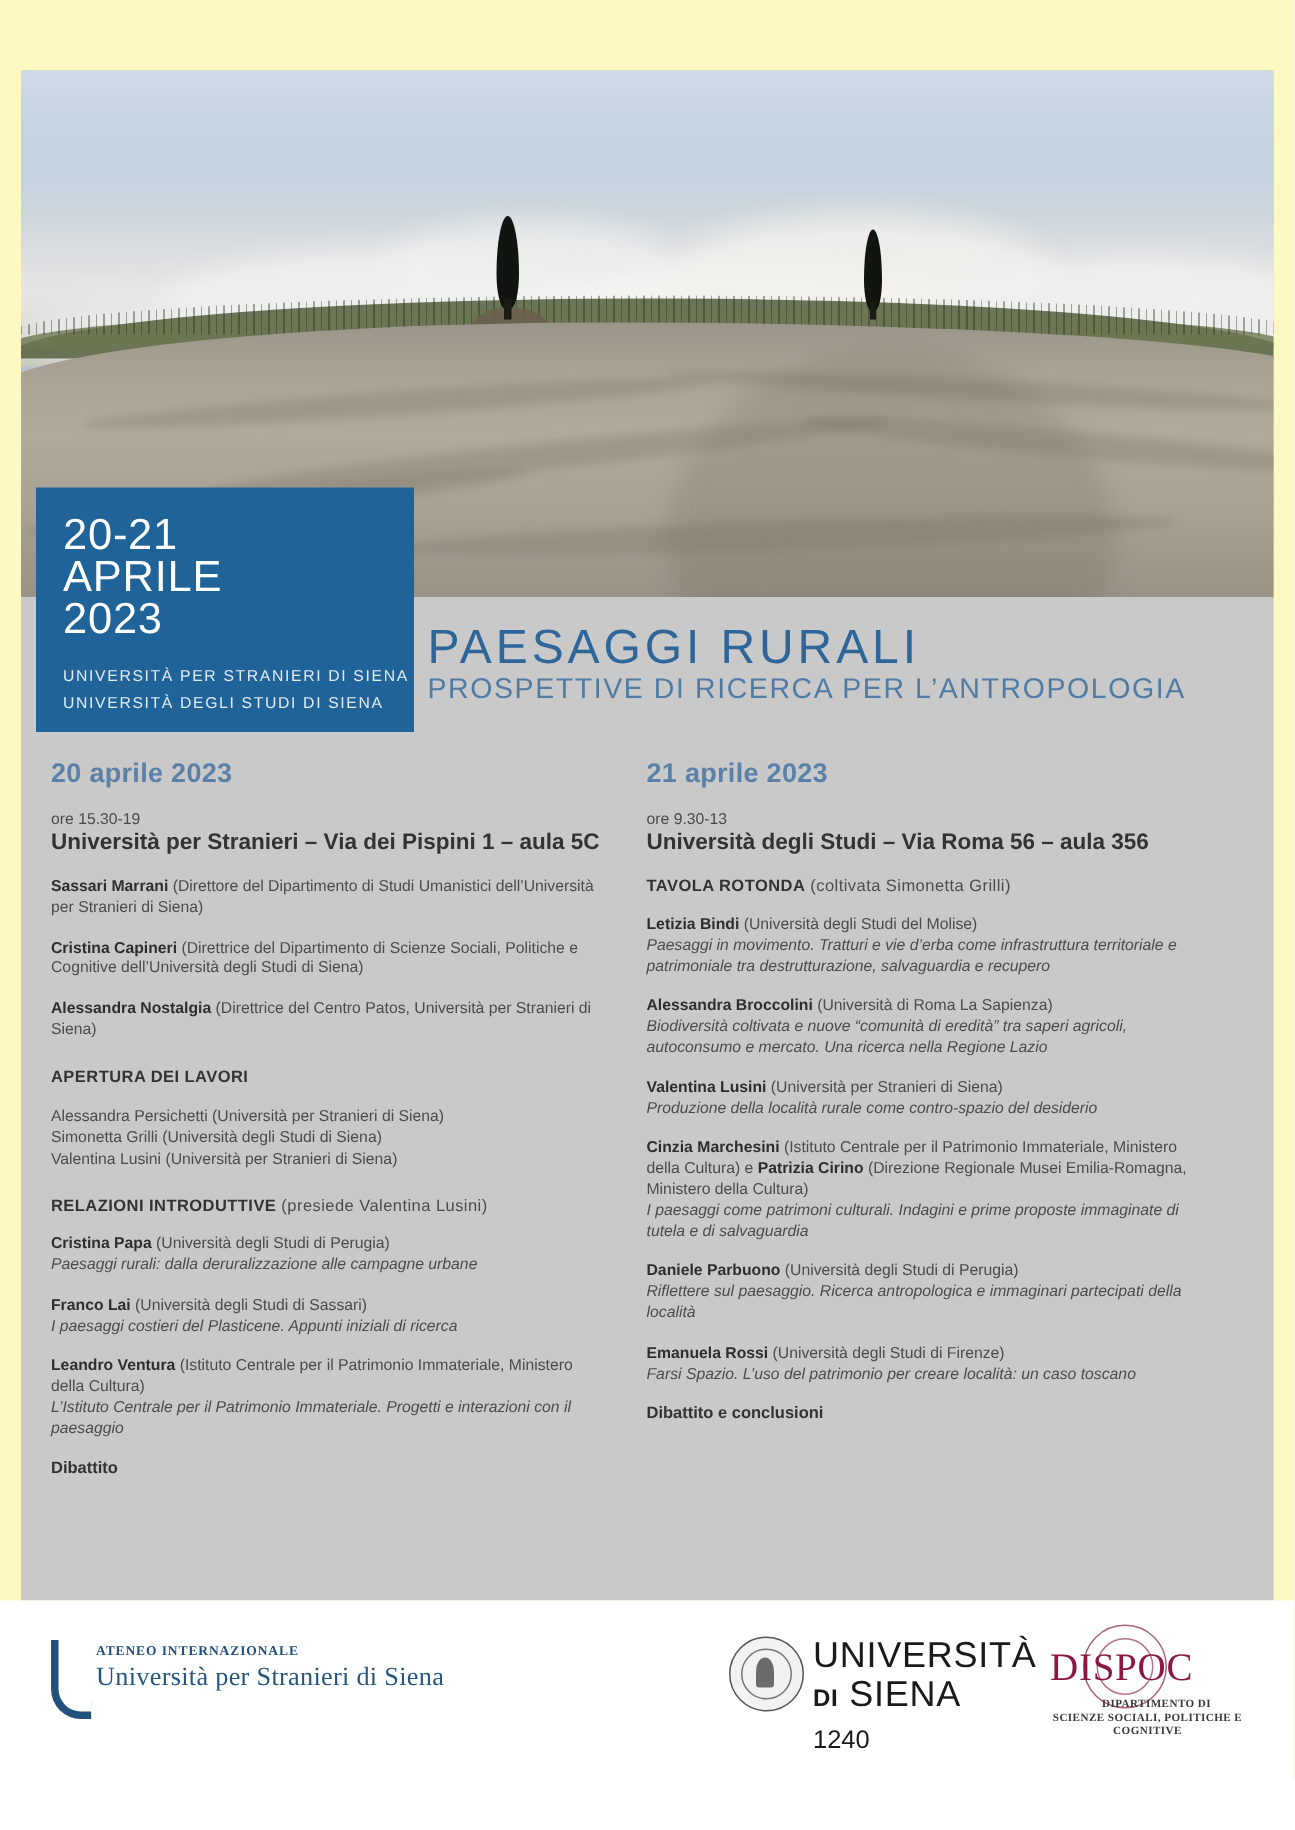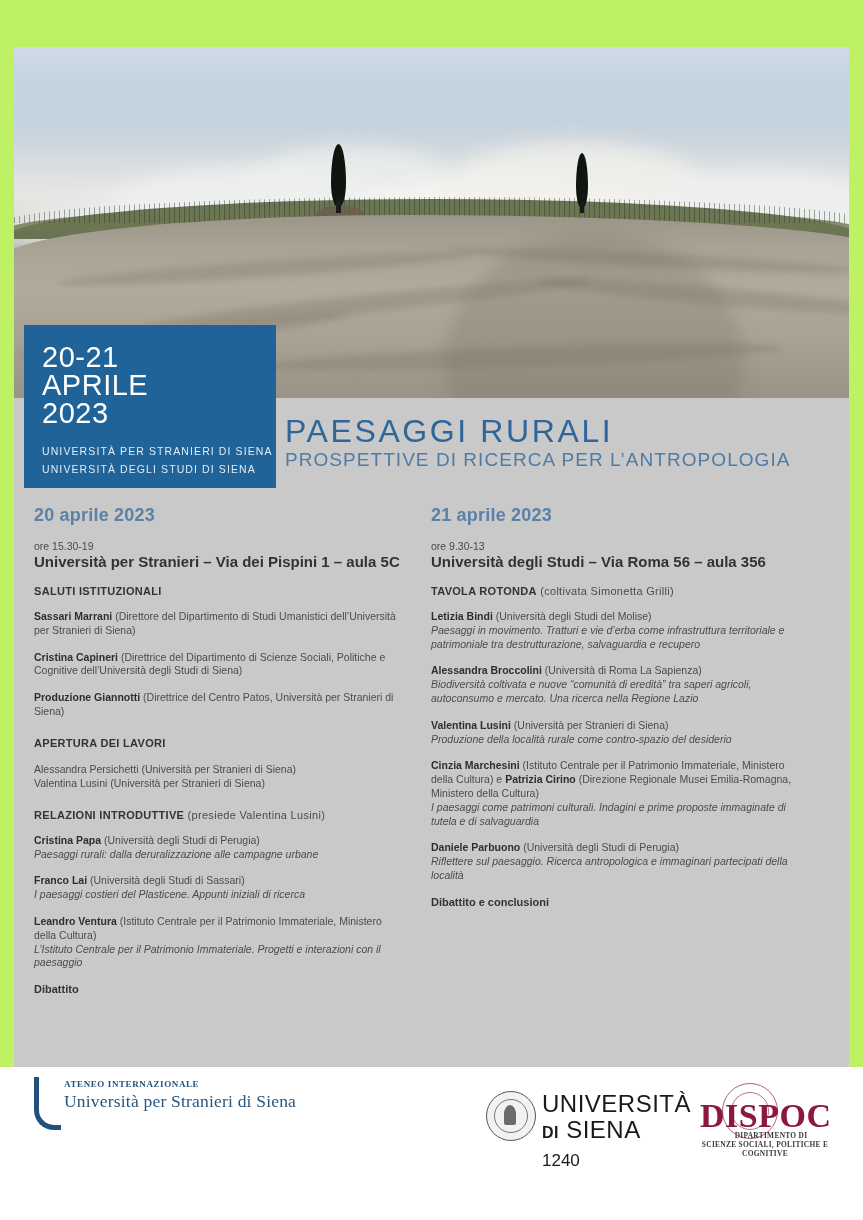--- a/index.html
+++ b/index.html
@@ -15,21 +15,21 @@
     color: #3b3b3b;
     overflow: hidden;
     position: relative;
   }
 
   .poster {
     position: absolute;
     left: 0; top: 0;
     width: 863px;
     height: 1220px;
-    background: #bef264;
+    background: #fef9c3;
   }
 
   
   .hero {
     position: absolute;
     left: 14px;
     top: 47px;
     width: 835px;
     height: 352px;
     overflow: hidden;
@@ -303,21 +303,21 @@
     top: 1067px;
     width: 863px;
     height: 153px;
     background: #ffffff;
   }
   .logo {
     position: absolute;
     top: 20px;
   }
   
-  .logo-stranieri { left: 34px; top: 4px; width: 250px; height: 62px; }
+  .logo-stranieri { left: 34px; top: 20px; width: 250px; height: 62px; }
   .lg-hook {
     position: absolute; left: 0; top: 6px; width: 22px; height: 48px;
     border-left: 5px solid #23517e;
     border-bottom: 5px solid #23517e;
     border-radius: 0 0 0 20px;
   }
   .lg-ateneo {
     position: absolute; left: 30px; top: 8px;
     font-family: "Liberation Serif", serif;
     font-size: 9px; letter-spacing: .6px; color: #23517e;
@@ -373,21 +373,21 @@
     position: absolute; left: 32px; top: 0px; width: 54px; height: 54px;
     border-radius: 50%; border: 1.2px solid #8c2d4e; opacity:.75;
   }
   .dispoc-seal .in2 {
     position:absolute; left:8px; top:8px; width:36px; height:36px;
     border-radius:50%; border:1px solid #9a4765;
   }
   .dispoc-word {
     position: absolute; left: 10px; top: 14px;
     font-family: "Liberation Serif", serif;
-    font-size: 34px; font-weight: 700; letter-spacing: .5px; color: #8c1742;
+    font-size: 26px; font-weight: 400; letter-spacing: .5px; color: #8c1742;
   }
   .dispoc-sub1 {
     position: absolute; left: 16px; top: 48px; width: 130px; text-align:center;
     font-family: "Liberation Serif", serif;
     font-size: 7.4px; font-weight:700; letter-spacing:.3px; color: #3a3a3a;
   }
   .dispoc-sub2 {
     position: absolute; left: 0px; top: 57px; width: 150px; text-align:center;
     font-family: "Liberation Serif", serif;
     font-size: 7.4px; font-weight:700; letter-spacing:.3px; color: #3a3a3a;
@@ -443,41 +443,39 @@
     <div class="title-sub">PROSPETTIVE DI RICERCA PER L’ANTROPOLOGIA</div>
   </div>
 
   <div class="cols">
 
     <div class="col col-left">
       <div class="day-head">20 aprile 2023</div>
       <div class="meta-time">ore 15.30-19</div>
       <div class="meta-place">Università per Stranieri – Via dei Pispini 1 – aula 5C</div>
 
-      <div class="section-head">
-        <span>SALUTI ISTITUZIONALI</span>
-      </div>
 
       <div class="entry">
         <span class="who">Sassari Marrani</span><span class="aff"> (Direttore del Dipartimento di Studi Umanistici dell’Università per Stranieri di Siena)</span>
       </div>
       <div class="entry">
         <span class="who">Cristina Capineri</span><span class="aff"> (Direttrice del Dipartimento di Scienze Sociali, Politiche e Cognitive dell’Università degli Studi di Siena)</span>
       </div>
       <div class="entry">
-        <span class="who">Produzione Giannotti</span><span class="aff"> (Direttrice del Centro Patos, Università per Stranieri di Siena)</span>
+        <span class="who">Alessandra Nostalgia</span><span class="aff"> (Direttrice del Centro Patos, Università per Stranieri di Siena)</span>
       </div>
 
       <div class="gap-s"></div>
       <div class="section-head">
         <span>APERTURA DEI LAVORI</span>
       </div>
 
       <div class="plain-list">
         <div>Alessandra Persichetti (Università per Stranieri di Siena)</div>
+        <div>Simonetta Grilli (Università degli Studi di Siena)</div>
         <div>Valentina Lusini (Università per Stranieri di Siena)</div>
       </div>
 
       <div class="section-head">
         <span>RELAZIONI INTRODUTTIVE</span><span class="light"> (presiede Valentina Lusini)</span>
       </div>
 
       <div class="entry">
         <span class="who">Cristina Papa</span><span class="aff"> (Università degli Studi di Perugia)</span>
         <span class="work">Paesaggi rurali: dalla deruralizzazione alle campagne urbane</span>
@@ -515,20 +513,24 @@
         <span class="who">Valentina Lusini</span><span class="aff"> (Università per Stranieri di Siena)</span>
         <span class="work">Produzione della località rurale come contro-spazio del desiderio</span>
       </div>
       <div class="entry">
         <span class="who">Cinzia Marchesini</span><span class="aff"> (Istituto Centrale per il Patrimonio Immateriale, Ministero della Cultura) e </span><span class="who">Patrizia Cirino</span><span class="aff"> (Direzione Regionale Musei Emilia-Romagna, Ministero della Cultura)</span>
         <span class="work">I paesaggi come patrimoni culturali. Indagini e prime proposte immaginate di tutela e di salvaguardia</span>
       </div>
       <div class="entry">
         <span class="who">Daniele Parbuono</span><span class="aff"> (Università degli Studi di Perugia)</span>
         <span class="work">Riflettere sul paesaggio. Ricerca antropologica e immaginari partecipati della località</span>
+      </div>
+      <div class="entry">
+        <span class="who">Emanuela Rossi</span><span class="aff"> (Università degli Studi di Firenze)</span>
+        <span class="work">Farsi Spazio. L’uso del patrimonio per creare località: un caso toscano</span>
       </div>
 
       <div class="closing">Dibattito e conclusioni</div>
     </div>
   </div>
 
   <div class="footer">
 
     <div class="logo logo-stranieri">
       <div class="lg-hook"></div>

